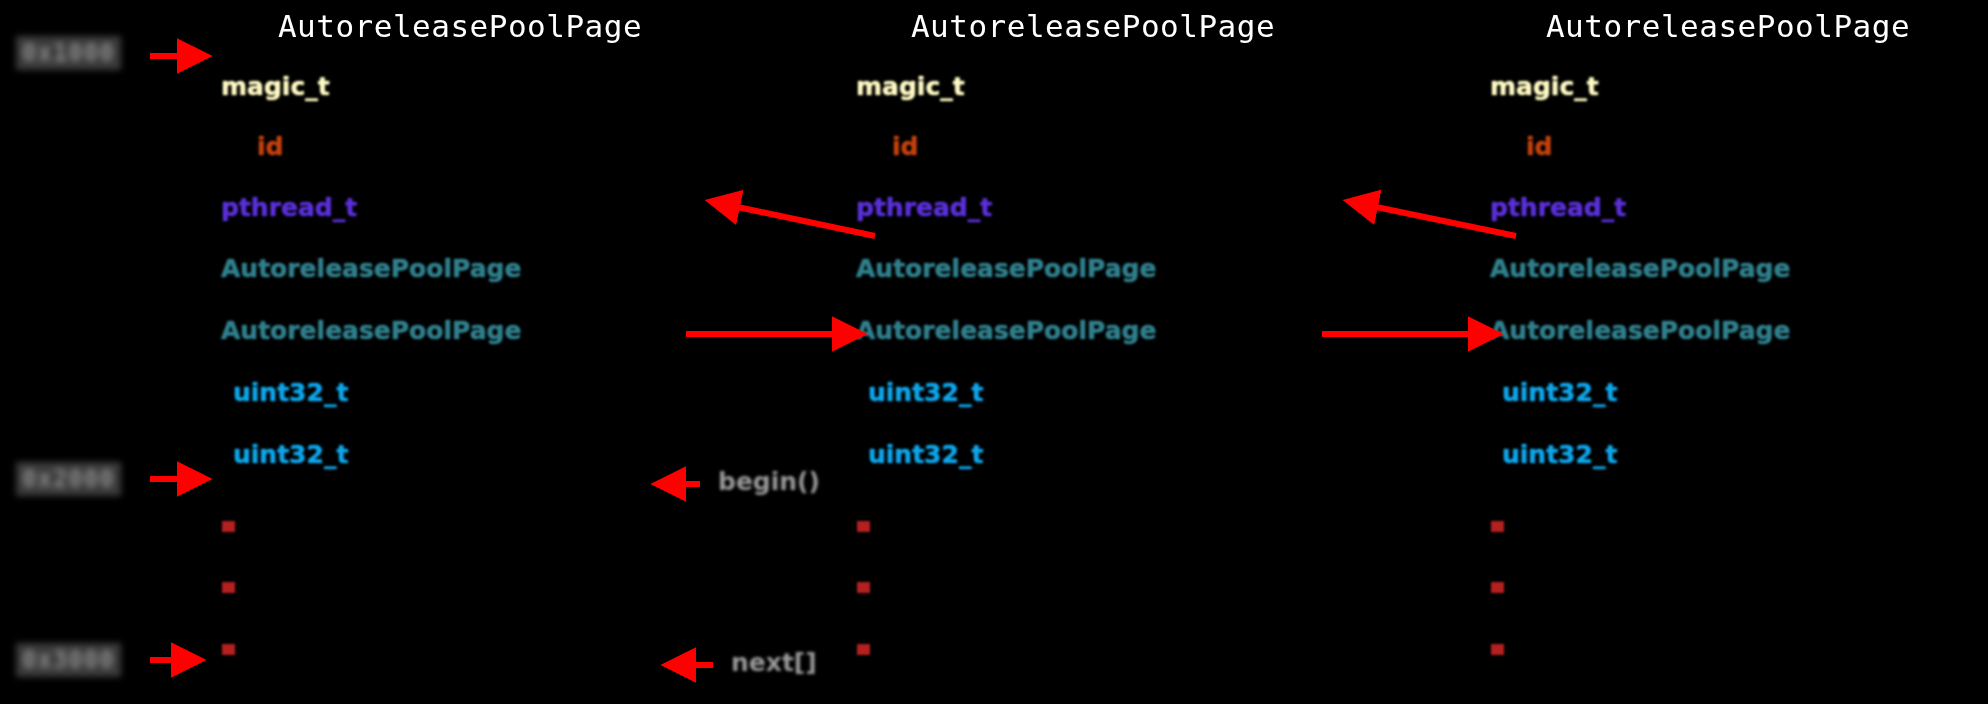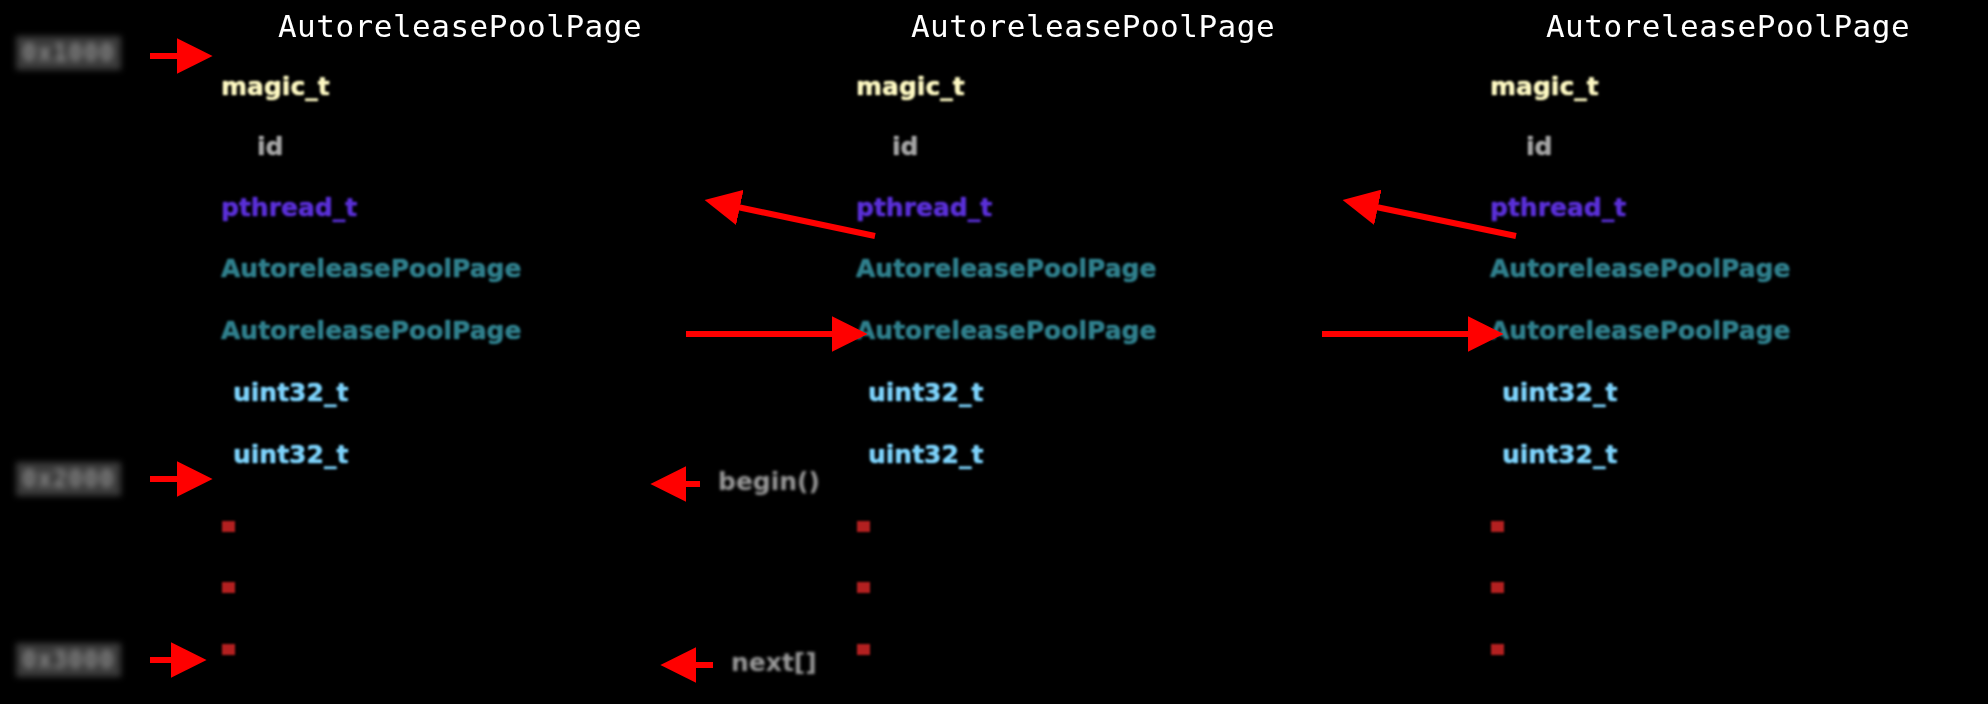--- a/index.html
+++ b/index.html
@@ -42,24 +42,24 @@
     font-size: 25px;
     line-height: 1;
   }
   
   .blurry {
     filter: blur(0.9px);
     text-shadow: 0 0 1.5px currentColor;
   }
 
   .c-magic   { color: #fef9c3; }
-  .c-id      { color: #a3a3a3; padding-left: 36px; }
+  .c-id      { color: #c2410c; padding-left: 36px; }
   .c-pthread { color: #5a2fd8; }
   .c-class   { color: #2f7f8c; }
-  .c-uint    { color: #7dd3fc; padding-left: 12px; }
+  .c-uint    { color: #0ea5e9; padding-left: 12px; }
 
   
   .slot {
     position: absolute;
     width: 13px;
     height: 11px;
     background: #b32020;
     filter: blur(0.8px);
   }
 

